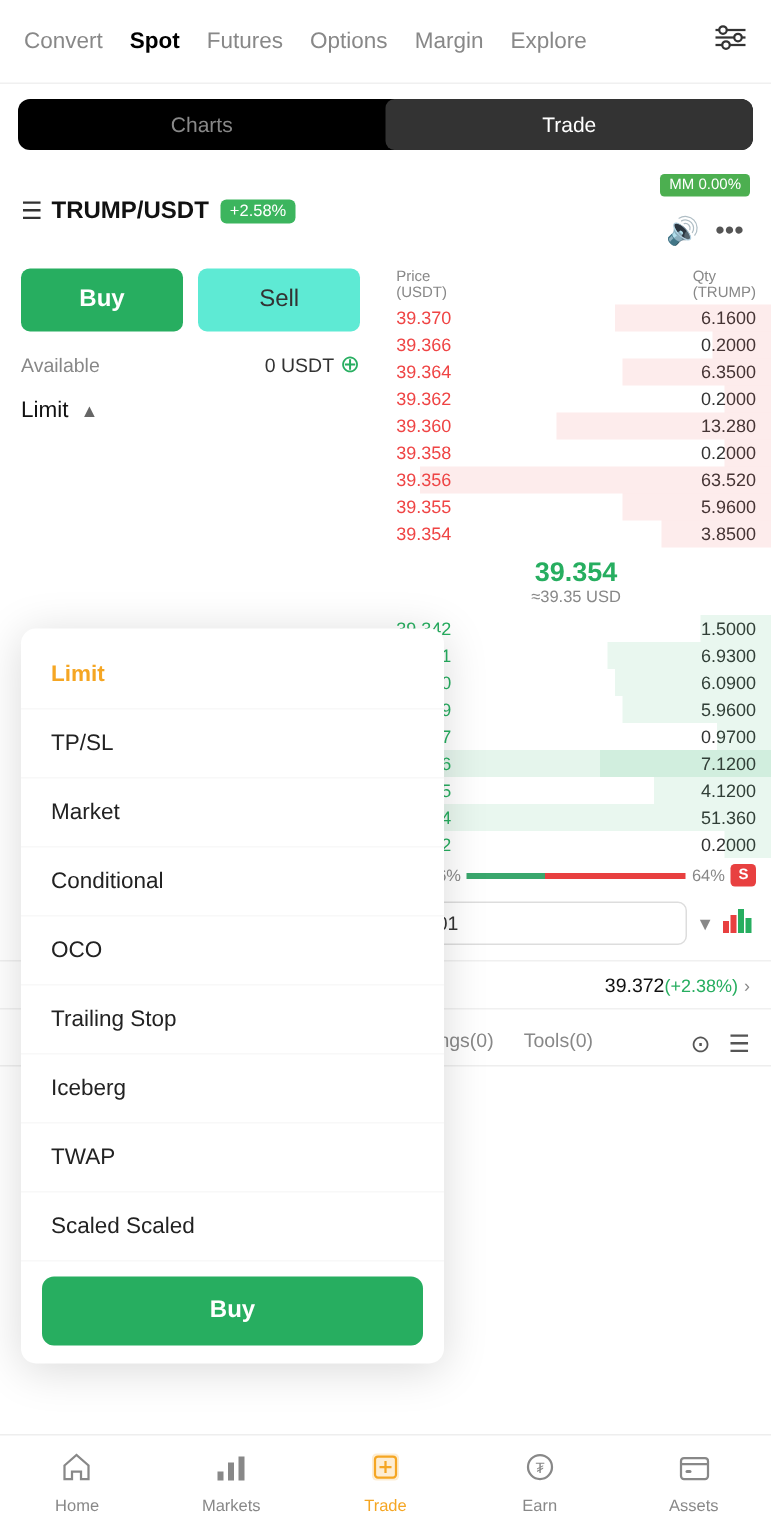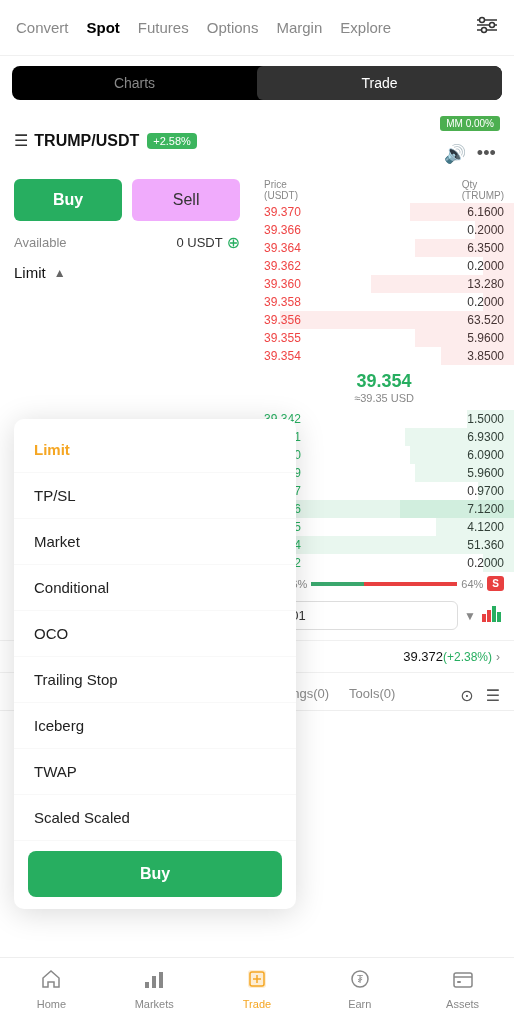--- a/index.html
+++ b/index.html
@@ -83,21 +83,21 @@
       color: #fff;
       border: none;
       border-radius: 6px;
       padding: 12px 0;
       font-size: 16px;
       font-weight: 600;
       cursor: pointer;
     }
     .sell-btn {
       flex: 1;
-      background: #f0abfc;
+      background: #5eead4;
       color: #333;
       border: none;
       border-radius: 6px;
       padding: 12px 0;
       font-size: 16px;
       cursor: pointer;
     }
 
     
     .available-row {

